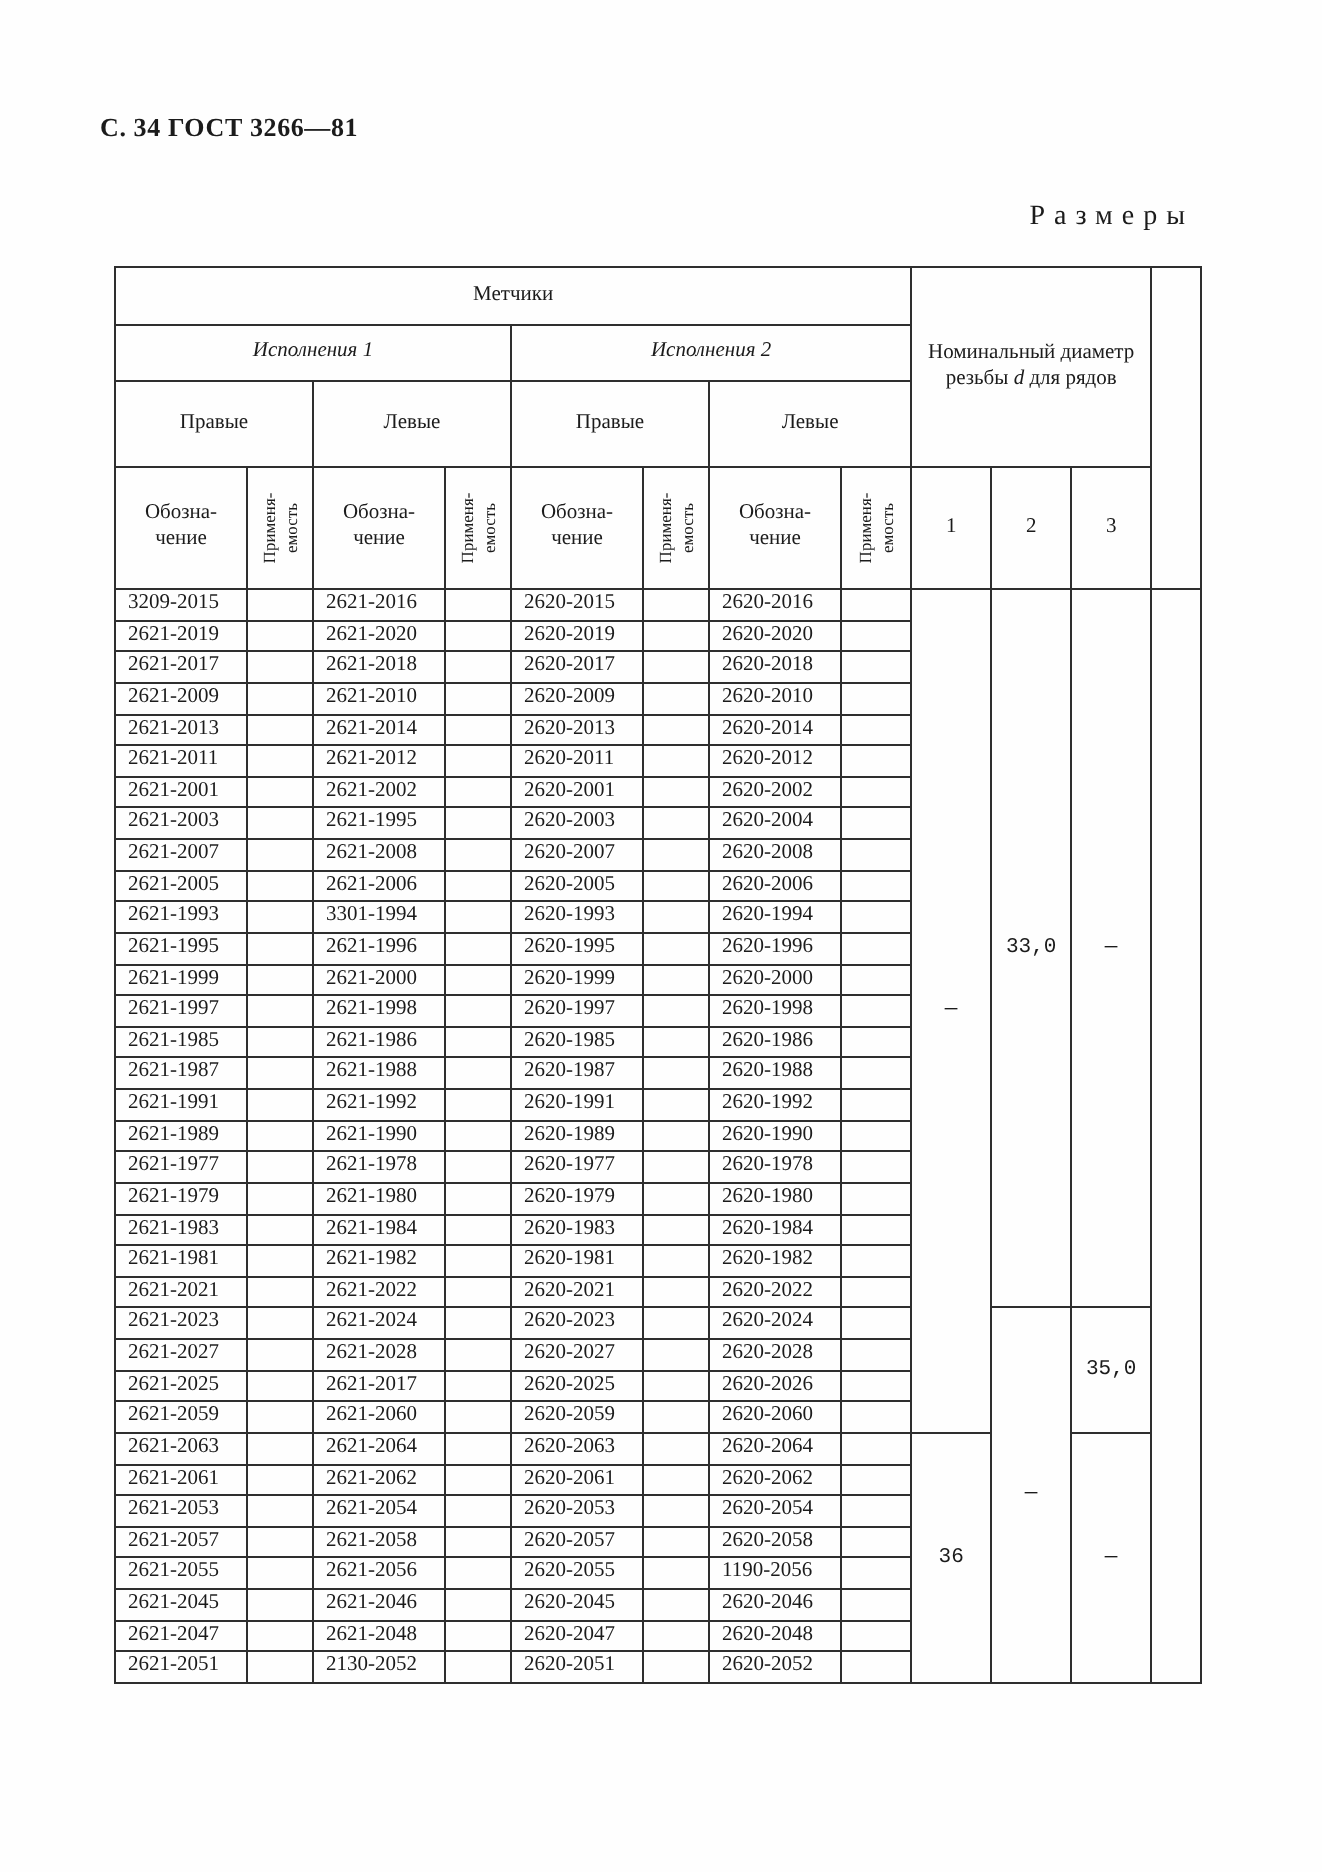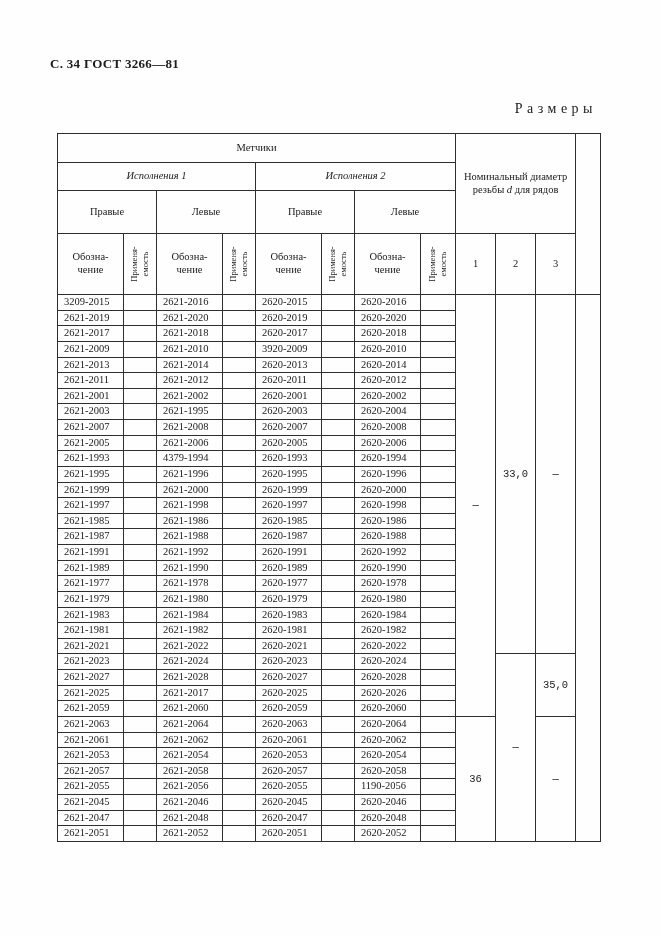--- a/index.html
+++ b/index.html
@@ -185,21 +185,21 @@
           <td class="des">2620-2017</td>
           <td class="app"></td>
           <td class="des">2620-2018</td>
           <td class="app"></td>
         </tr>
         <tr>
           <td class="des">2621-2009</td>
           <td class="app"></td>
           <td class="des">2621-2010</td>
           <td class="app"></td>
-          <td class="des">3920-2009</td>
+          <td class="des">2620-2009</td>
           <td class="app"></td>
           <td class="des">2620-2010</td>
           <td class="app"></td>
         </tr>
         <tr>
           <td class="des">2621-2013</td>
           <td class="app"></td>
           <td class="des">2621-2014</td>
           <td class="app"></td>
           <td class="des">2620-2013</td>
@@ -253,21 +253,21 @@
           <td class="des">2621-2006</td>
           <td class="app"></td>
           <td class="des">2620-2005</td>
           <td class="app"></td>
           <td class="des">2620-2006</td>
           <td class="app"></td>
         </tr>
         <tr>
           <td class="des">2621-1993</td>
           <td class="app"></td>
-          <td class="des">4379-1994</td>
+          <td class="des">3301-1994</td>
           <td class="app"></td>
           <td class="des">2620-1993</td>
           <td class="app"></td>
           <td class="des">2620-1994</td>
           <td class="app"></td>
         </tr>
         <tr>
           <td class="des">2621-1995</td>
           <td class="app"></td>
           <td class="des">2621-1996</td>
@@ -497,21 +497,21 @@
           <td class="des">2621-2048</td>
           <td class="app"></td>
           <td class="des">2620-2047</td>
           <td class="app"></td>
           <td class="des">2620-2048</td>
           <td class="app"></td>
         </tr>
         <tr>
           <td class="des">2621-2051</td>
           <td class="app"></td>
-          <td class="des">2621-2052</td>
+          <td class="des">2130-2052</td>
           <td class="app"></td>
           <td class="des">2620-2051</td>
           <td class="app"></td>
           <td class="des">2620-2052</td>
           <td class="app"></td>
         </tr>
       </tbody>
   </table>
 
 </div>

